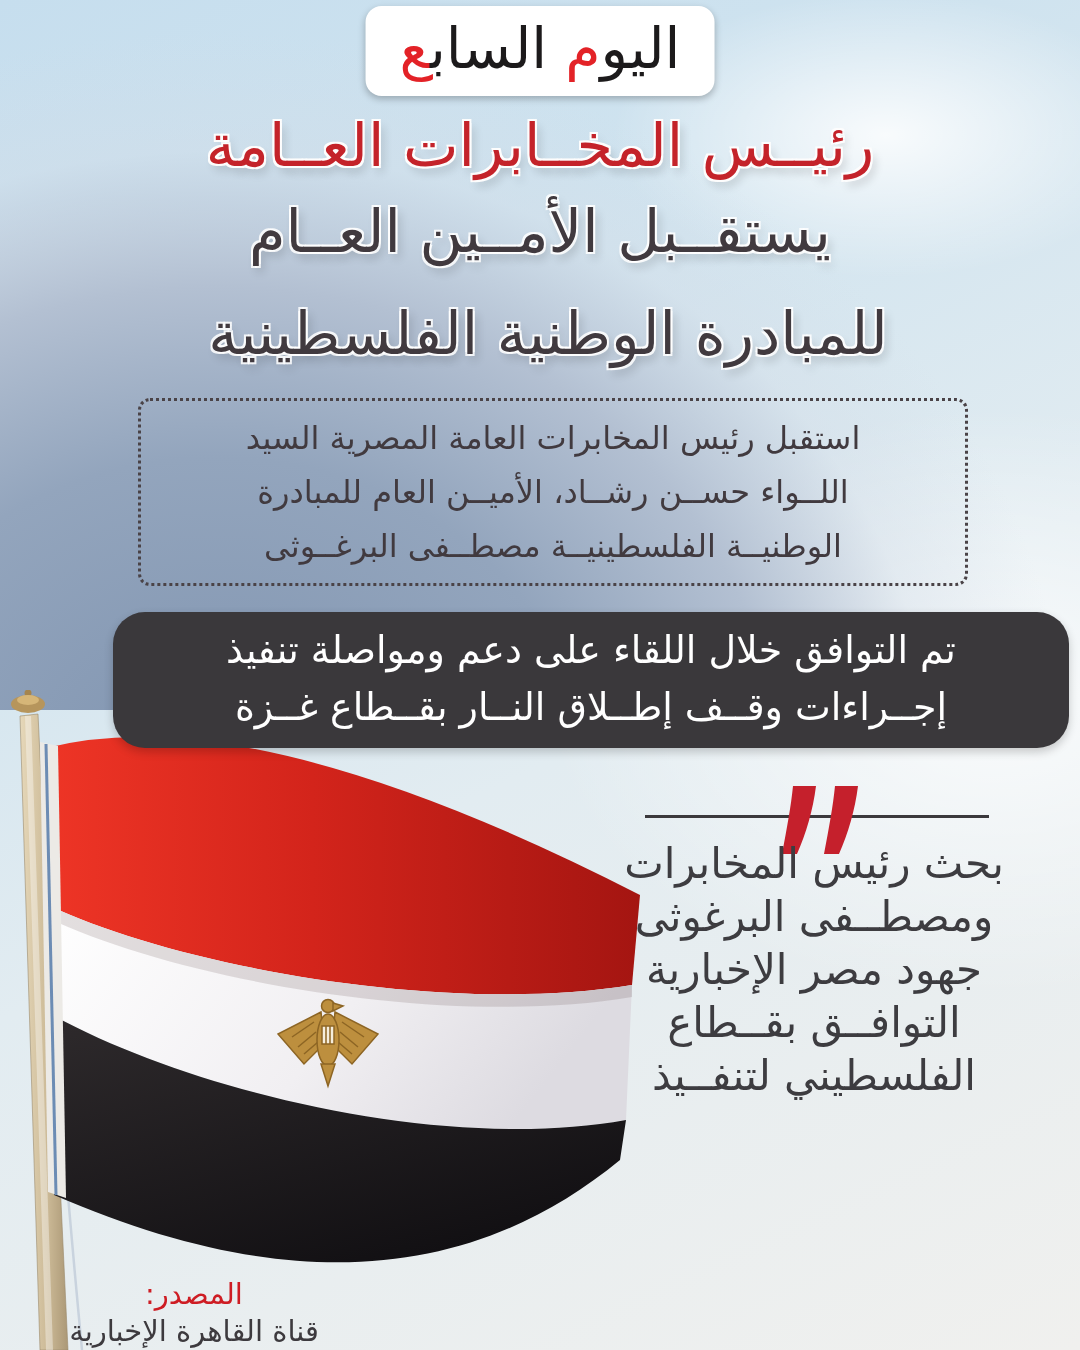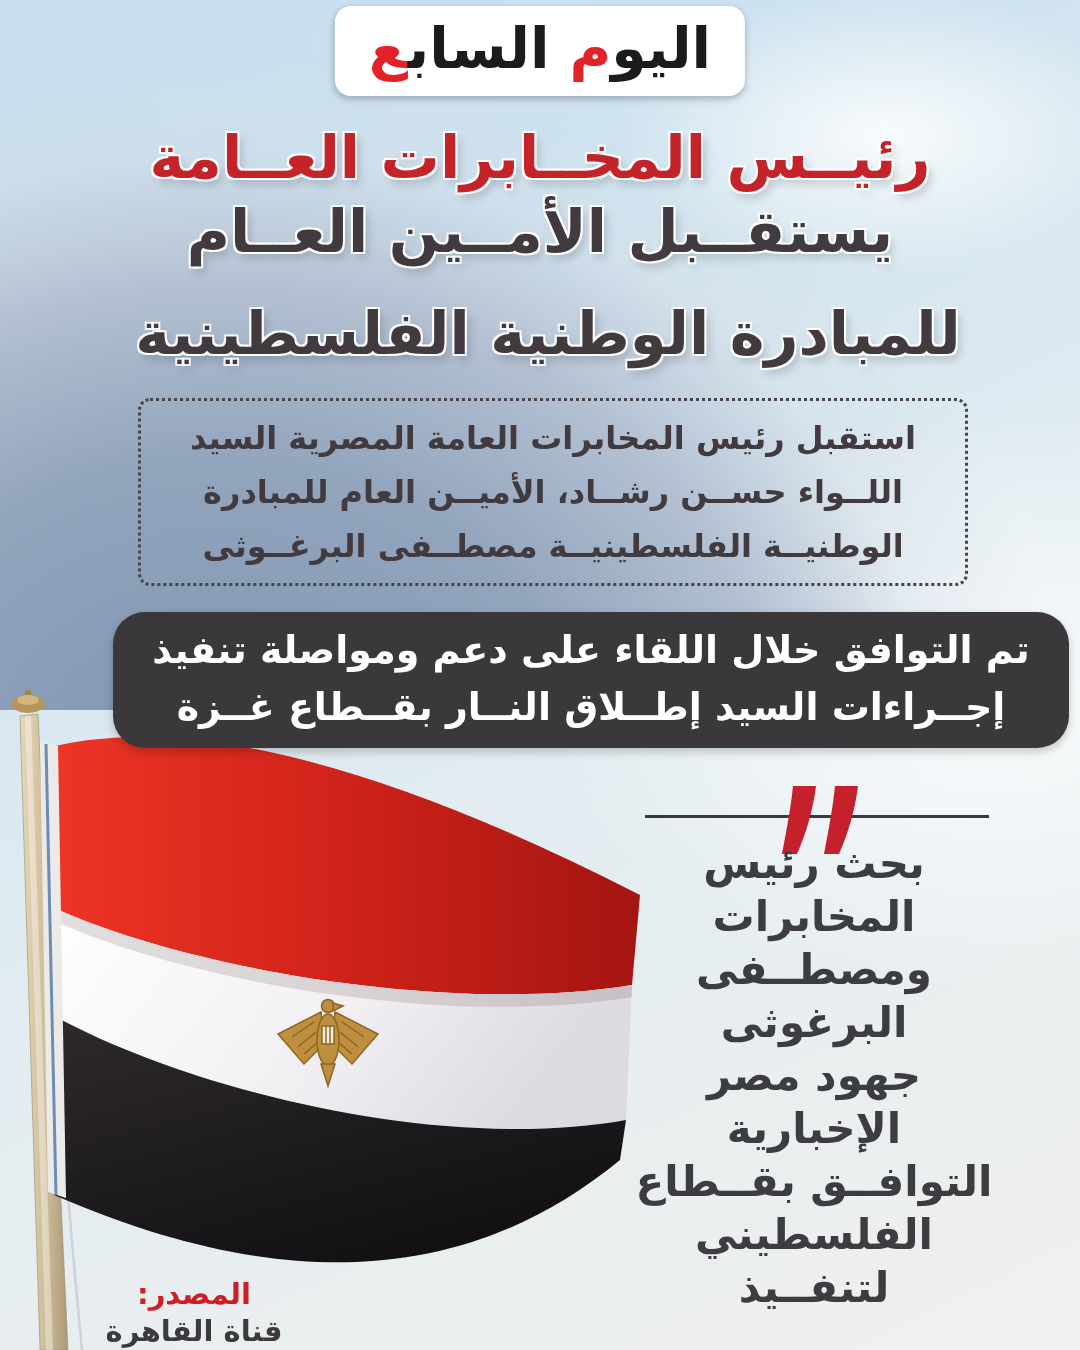--- a/index.html
+++ b/index.html
@@ -1,39 +1,39 @@
 <!DOCTYPE html>
 <html lang="ar"><head>
 <meta charset="utf-8">
 <style>
   html,body{margin:0;padding:0;background:#9aa7b5;}
   .canvas{
     position:relative;width:1080px;height:1350px;overflow:hidden;
-    font-family:"DejaVu Sans",sans-serif;font-weight:bold;
+    font-family:"DejaVu Sans",sans-serif;font-weight:normal;
     background:
       radial-gradient(ellipse 420px 220px at 82% 10%, rgba(255,255,255,.85), rgba(255,255,255,0) 65%),
       radial-gradient(ellipse 520px 300px at 12% 30%, rgba(255,255,255,.6), rgba(255,255,255,0) 70%),
       radial-gradient(ellipse 640px 420px at 92% 52%, rgba(255,255,255,.8), rgba(255,255,255,0) 70%),
       linear-gradient(155deg,#c6deee 0%,#cfe3ef 25%,#e2ecf1 55%,#f0f0ee 100%);
   }
   .abs{position:absolute;}
   .rtl{direction:rtl;text-align:center;}
   .photo-sky{
     left:0;top:640;width:1080px;height:710px;
     background:radial-gradient(ellipse 90% 120% at 20% 110%, #8094b0 0%, #93a5bd 38%, #b3c0d2 58%, rgba(210,220,231,.4) 74%, rgba(235,240,244,0) 88%);
   }
   .logo{
     left:50%;transform:translateX(-50%);top:6px;
     background:#ffffff;border-radius:16px;padding:4px 34px 10px 34px;
     box-shadow:0 3px 7px rgba(0,0,0,.25);
     font-size:57px;line-height:76px;white-space:nowrap;
   }
   .logo .k{color:#1c1a1b;} .logo .r{color:#e32227;}
   .h-red{
-    left:0;width:100%;top:116px;font-size:59px;line-height:84px;color:#c4232a;
+    left:0;width:100%;top:104px;font-size:59px;line-height:84px;color:#c4232a;
     text-shadow:2px 2px 0 #fdfdfd,-2px -2px 0 #fdfdfd,2px -2px 0 #fdfdfd,-2px 2px 0 #fdfdfd,4px 6px 10px rgba(0,0,0,.18);
   }
   .h-dark{
     left:0;width:100%;font-size:59px;line-height:84px;color:#413a3f;
     text-shadow:2px 2px 0 rgba(255,255,255,.85),-2px -2px 0 rgba(255,255,255,.85),2px -2px 0 rgba(255,255,255,.85),-2px 2px 0 rgba(255,255,255,.85),4px 6px 10px rgba(0,0,0,.18);
   }
   .h-l2{top:190px;text-align:center;} .h-l3{top:292px;padding-left:8px;}
   .dotted-box{
     left:138px;top:398px;width:830px;box-sizing:border-box;
     border:3px dotted #4a4347;border-radius:12px;padding:10px 8px;
@@ -126,21 +126,21 @@
   <div class="abs h-dark h-l3 rtl">للمبادرة الوطنية الفلسطينية</div>
 
   <div class="abs dotted-box rtl">
     <div>استقبل رئيس المخابرات العامة المصرية السيد</div>
     <div>اللــواء حســن رشــاد، الأميــن العام للمبادرة</div>
     <div>الوطنيــة الفلسطينيــة مصطــفى البرغــوثى</div>
   </div>
 
   <div class="abs statement-box rtl">
     <div>تم التوافق خلال اللقاء على دعم ومواصلة تنفيذ</div>
-    <div>إجــراءات السيد إطــلاق النــار بقــطاع غــزة</div>
+    <div>إجــراءات وقــف إطــلاق النــار بقــطاع غــزة</div>
   </div>
 
   <div class="abs quote-rule"></div>
   <svg class="abs quote-mark" width="88" height="74" viewBox="0 0 88 72">
     <path d="M6,70 C11,44 15,22 17,2 L40,2 C37,26 30,50 21,70 Z" fill="#c5202c"></path>
     <path d="M48,70 C53,44 57,22 59,2 L82,2 C79,26 72,50 63,70 Z" fill="#c5202c"></path>
   </svg>
   <div class="abs quote-text rtl">
     <div>بحث رئيس المخابرات</div>
     <div>ومصطــفى البرغوثى</div>

